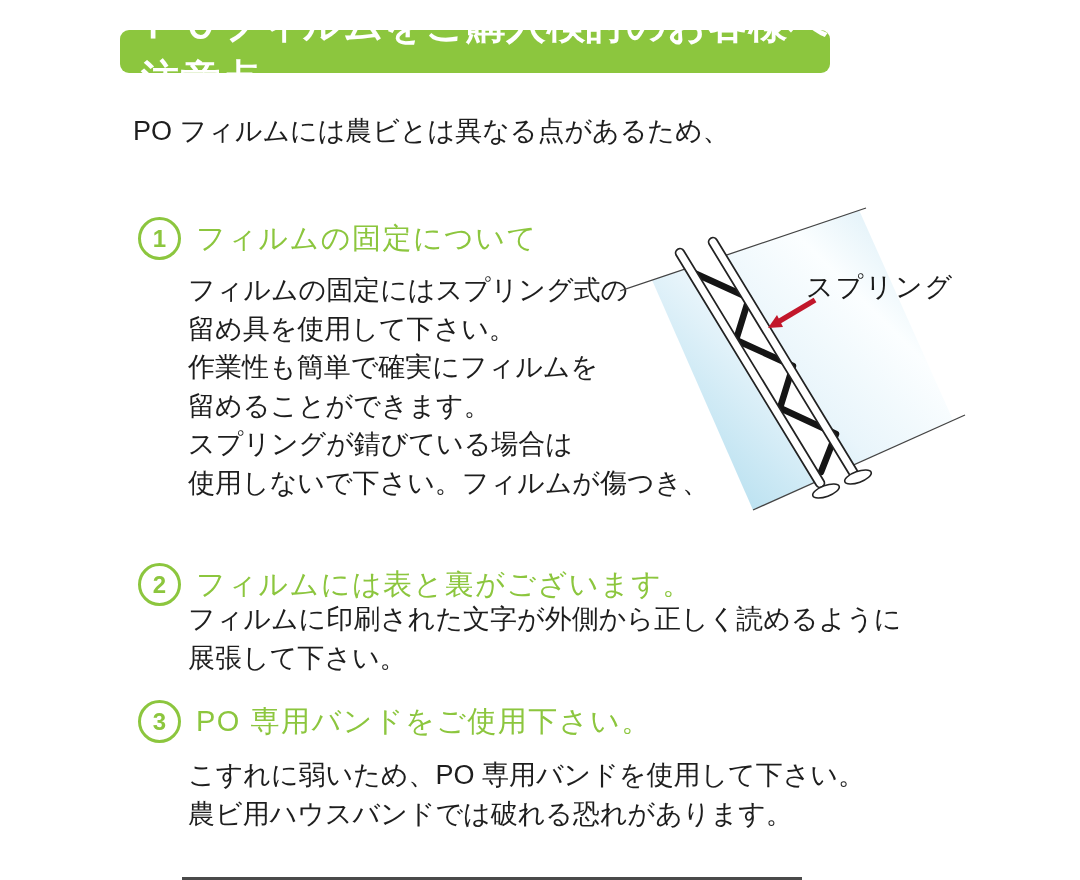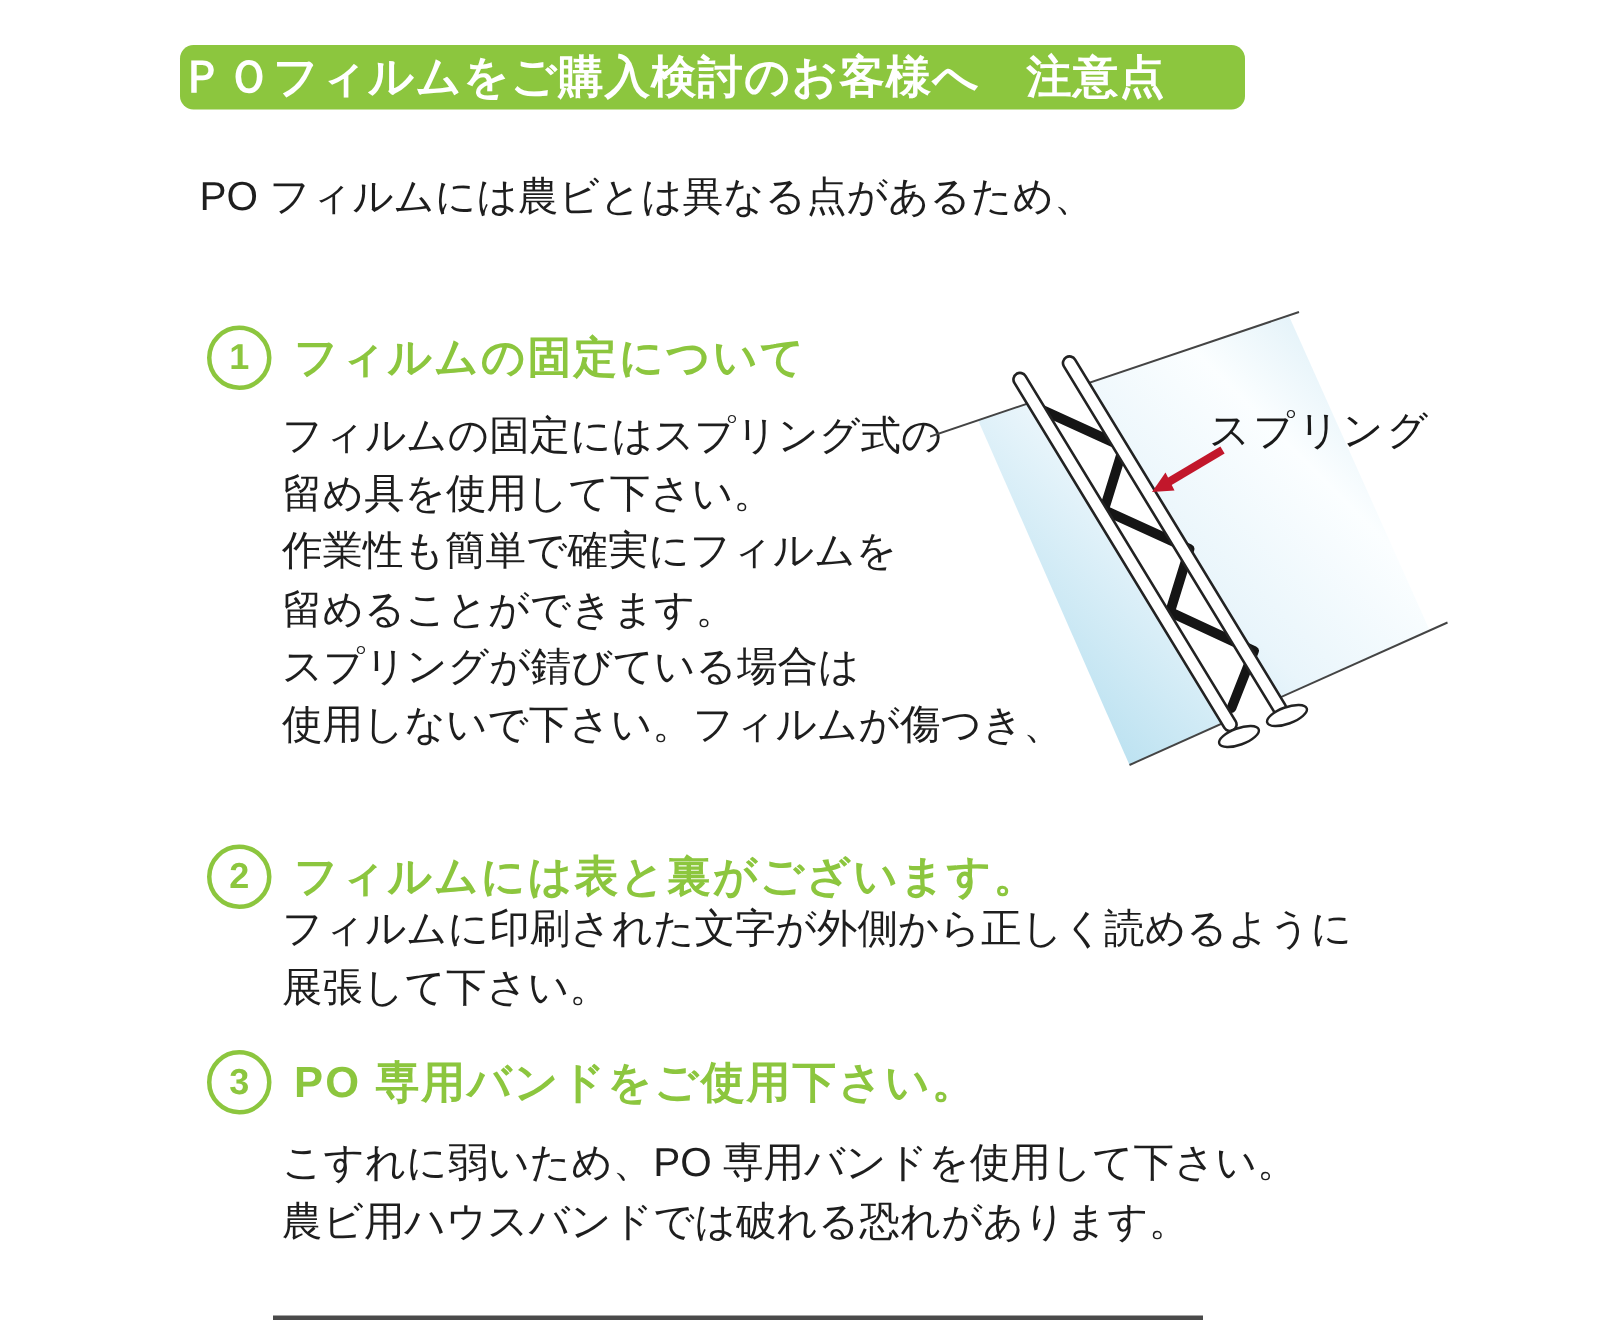--- a/index.html
+++ b/index.html
@@ -4,37 +4,37 @@
 <style>
   html,body{margin:0;padding:0;}
   body{
     width:1080px;height:880px;position:relative;background:#ffffff;
     font-family:"Liberation Sans","DejaVu Sans",sans-serif;
     color:#1e1e1e;overflow:hidden;
   }
   .abs{position:absolute;}
   .banner{
     left:120px;top:30px;width:710px;height:43px;border-radius:9px;
-    display:flex;align-items:center;box-sizing:border-box;
-    color:#ffffff;font-size:30px;font-weight:bold;letter-spacing:1px;
+    display:flex;align-items:center;box-sizing:border-box;padding-left:21px;
+    color:#ffffff;font-size:39px;font-weight:bold;letter-spacing:1px;
     background:#8cc63e;
   }
   .intro{
     left:133px;top:111px;font-size:27px;line-height:40px;color:#1e1e1e;
   }
   .section-header{
     display:flex;align-items:center;gap:15px;
   }
   .num-circle{
     width:37px;height:37px;border:3px solid #8cc63e;border-radius:50%;
     color:#8cc63e;font-weight:bold;font-size:24px;flex:0 0 auto;
     display:flex;align-items:center;justify-content:center;line-height:1;
   }
   .section-heading{
-    color:#8cc63e;font-weight:bold;font-size:29px;letter-spacing:1.5px;white-space:nowrap;
+    color:#8cc63e;font-weight:normal;font-size:29px;letter-spacing:1.5px;white-space:nowrap;
   }
   .body-text{
     left:188px;font-size:27px;line-height:38.5px;color:#1e1e1e;white-space:nowrap;
   }
   #sec1-header{left:138px;top:217px;}
   #sec1-body{top:271px;}
   #sec2-header{left:138px;top:563px;}
   #sec2-body{top:600px;}
   #sec3-header{left:138px;top:700px;}
   #sec3-body{top:756px;}

